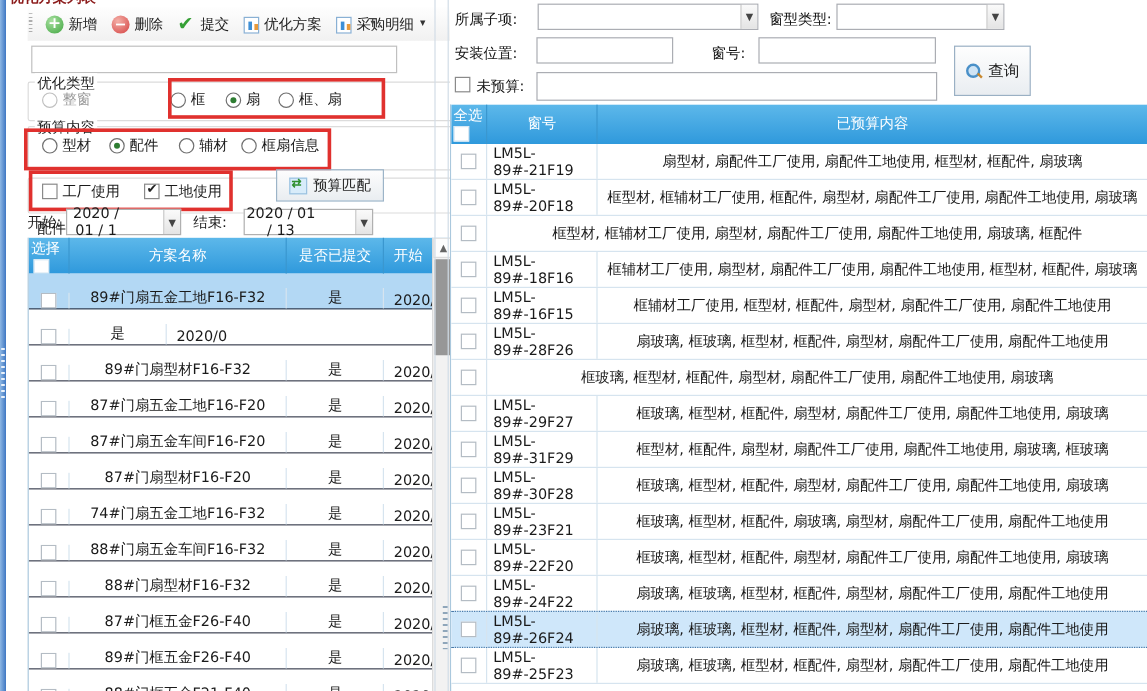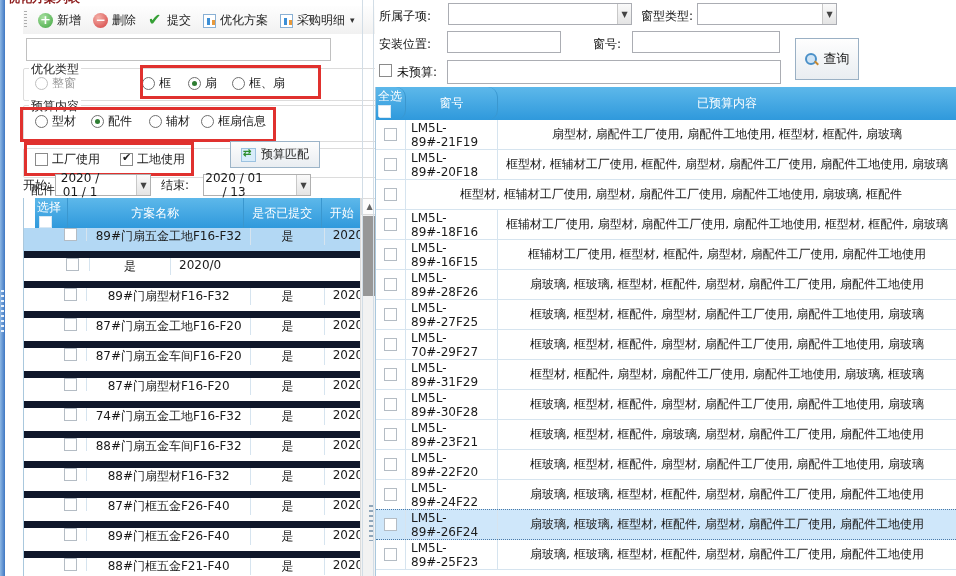--- a/index.html
+++ b/index.html
@@ -100,29 +100,29 @@
   .dc-start { width:96px; }
   .dc-end { width:108px; margin-left:10px; }
   .date-text { flex:1; text-align:center; font-size:12px; }
   .dd-btn { width:14px; height:100%; border-left:1px solid #c8c8c8; background:linear-gradient(#fafafa,#e4e4e4);
     font-size:8px; color:#444; display:flex; align-items:center; justify-content:center; flex:none; }
   .end-label { margin-left:10px; margin-right:4px; }
 
   
   .ltable { position:absolute; left:0; top:194px; width:354px; height:378px; overflow:hidden;
     border-left:1px solid #aac8dd; background:#fff; }
-  .lhead { display:flex; height:30px; background:linear-gradient(#5db8ea,#2f99dc); color:#fff;margin-left:11px; }
+  .lhead { display:flex; height:30px; background:linear-gradient(#5db8ea,#2f99dc); color:#fff; }
   .lh { border-right:1px solid #3a97cf; display:flex; align-items:center; justify-content:center; overflow:hidden; }
   .lh-sel { width:34px; flex-direction:column; align-items:flex-start; justify-content:flex-start; padding:1px 0 0 2px; }
   .lh-sel .hd-cb { margin:0 0 0 2px; }
   .hd-cb { width:13px; height:13px; border:1px solid #d8e8f4; background:#fff; }
   .lh-name { width:182px; }
   .lh-sub { width:81px; }
   .lh-start { width:57px; justify-content:flex-start; padding-left:8px; border-right:0; }
-  .lrow { display:flex; height:30px; border-bottom:7px solid #0f172a; background:#fff; align-items:flex-start;padding-left:32px; }
+  .lrow { display:flex; height:30px; border-bottom:1px solid #0f172a; background:#fff; align-items:flex-end; }
   .lrow.selected { background:#b3d8f4; }
   .lc { border-right:1px solid #d6e4ef; display:flex; align-items:center; justify-content:center; overflow:hidden; }
   .lc-sel { width:34px; }
   .lc-sel .cb-box { border-color:#b4bcc4; }
   .lc-name { width:182px; }
   .lc-sub { width:81px; }
   .lc-start { width:57px; justify-content:flex-start; padding-left:8px; border-right:0; }
 
   .lscroll { position:absolute; right:0; top:0; width:17px; height:378px; background:#f2f2f2; border-left:1px solid #dcdcdc; }
   .lscroll-up { position:absolute; top:0; left:0; width:17px; height:17px; background:#fdfdfd; border:1px solid #dcdcdc;
@@ -151,21 +151,21 @@
     align-items:center; justify-content:center; gap:6px; font-size:13px; color:#222; }
   .mag-icon { position:relative; width:13px; height:13px; flex:none; }
   .mag-icon::before { content:''; position:absolute; left:0; top:0; width:8px; height:8px;
     border:2px solid #4a90c8; border-radius:50%; background:#cfe4f5; }
   .mag-icon::after { content:''; position:absolute; left:9px; top:9px; width:5px; height:2px;
     background:#c8882e; transform:rotate(45deg); }
 
   
   .rtable { position:absolute; left:0; top:87px; width:581px; height:489px; overflow:hidden; border-left:1px solid #aac8dd; }
   .rhead { display:flex; height:33px; background:linear-gradient(#5db8ea,#2f99dc); color:#fff; }
-  .rh { border-right:1px solid #3a97cf; display:flex; align-items:center; justify-content:center; overflow:hidden;border-radius:10px; }
+  .rh { border-right:1px solid #3a97cf; display:flex; align-items:center; justify-content:center; overflow:hidden; }
   .rh-sel { width:30px; flex-direction:column; align-items:flex-start; justify-content:flex-start; padding:1px 0 0 2px; }
   .rh-no { width:92px; }
   .rh-content { flex:1; border-right:0; }
   .rrow { display:flex; height:30px; border-bottom:1px solid #d6e4ef; background:#fff; }
   .rc { border-right:1px solid #d6e4ef; display:flex; align-items:center; overflow:hidden; }
   .rc-sel { width:30px; justify-content:center; }
   .rc-sel .cb-box { border-color:#b4bcc4; }
   .rc-no { width:92px; padding-left:5px; }
   .rc-content { flex:1; justify-content:center; border-right:0; }
   .rrow.selected { background:#cfe7fa; border-top:1px dotted #4a7aa8; border-bottom:1px dotted #4a7aa8; height:31px; margin-top:-1px; }
@@ -528,29 +528,28 @@
               <span class="cb-box"></span>
             </span>
             <span class="rc rc-no">LM5L-89#-28F26</span>
             <span class="rc rc-content">扇玻璃, 框玻璃, 框型材, 框配件, 扇型材, 扇配件工厂使用, 扇配件工地使用</span>
           </div>
 
           <div class="rrow">
             <span class="rc rc-sel">
               <span class="cb-box"></span>
             </span>
-            <span class="rc rc-no">LM5L-89#-27F25</span>
             <span class="rc rc-content">框玻璃, 框型材, 框配件, 扇型材, 扇配件工厂使用, 扇配件工地使用, 扇玻璃</span>
           </div>
 
           <div class="rrow">
             <span class="rc rc-sel">
               <span class="cb-box"></span>
             </span>
-            <span class="rc rc-no">LM5L-70#-29F27</span>
+            <span class="rc rc-no">LM5L-89#-29F27</span>
             <span class="rc rc-content">框玻璃, 框型材, 框配件, 扇型材, 扇配件工厂使用, 扇配件工地使用, 扇玻璃</span>
           </div>
 
           <div class="rrow">
             <span class="rc rc-sel">
               <span class="cb-box"></span>
             </span>
             <span class="rc rc-no">LM5L-89#-31F29</span>
             <span class="rc rc-content">框型材, 框配件, 扇型材, 扇配件工厂使用, 扇配件工地使用, 扇玻璃, 框玻璃</span>
           </div>

